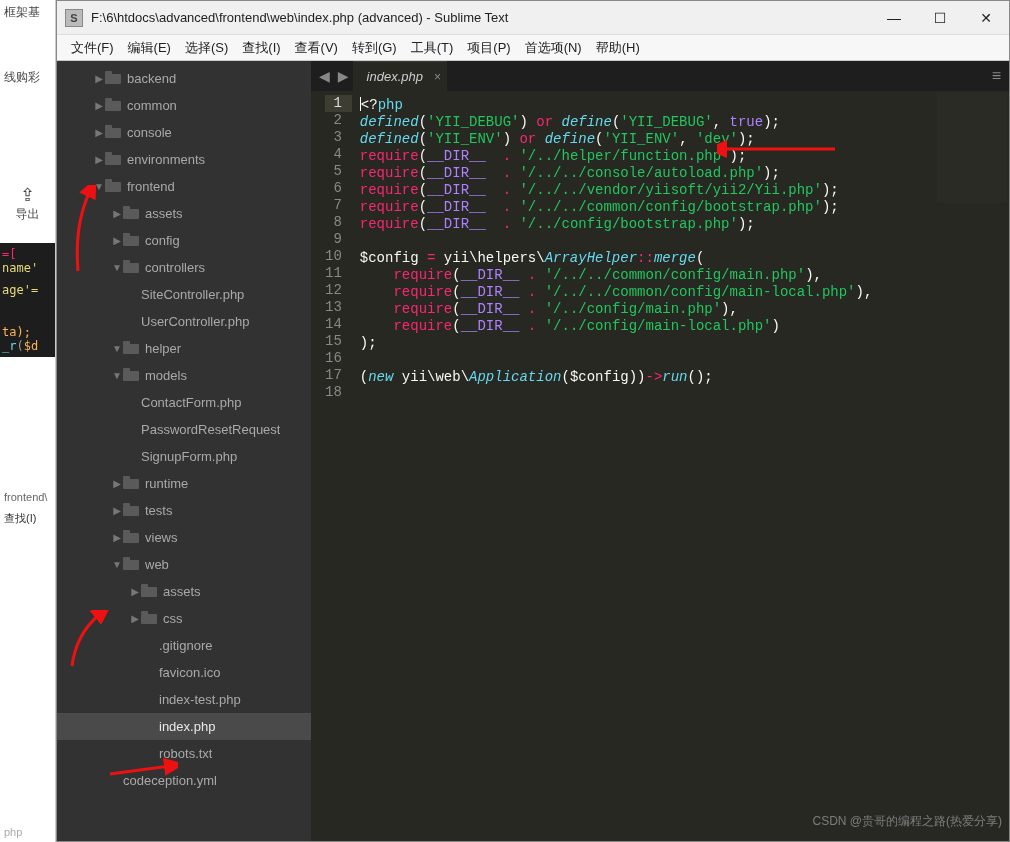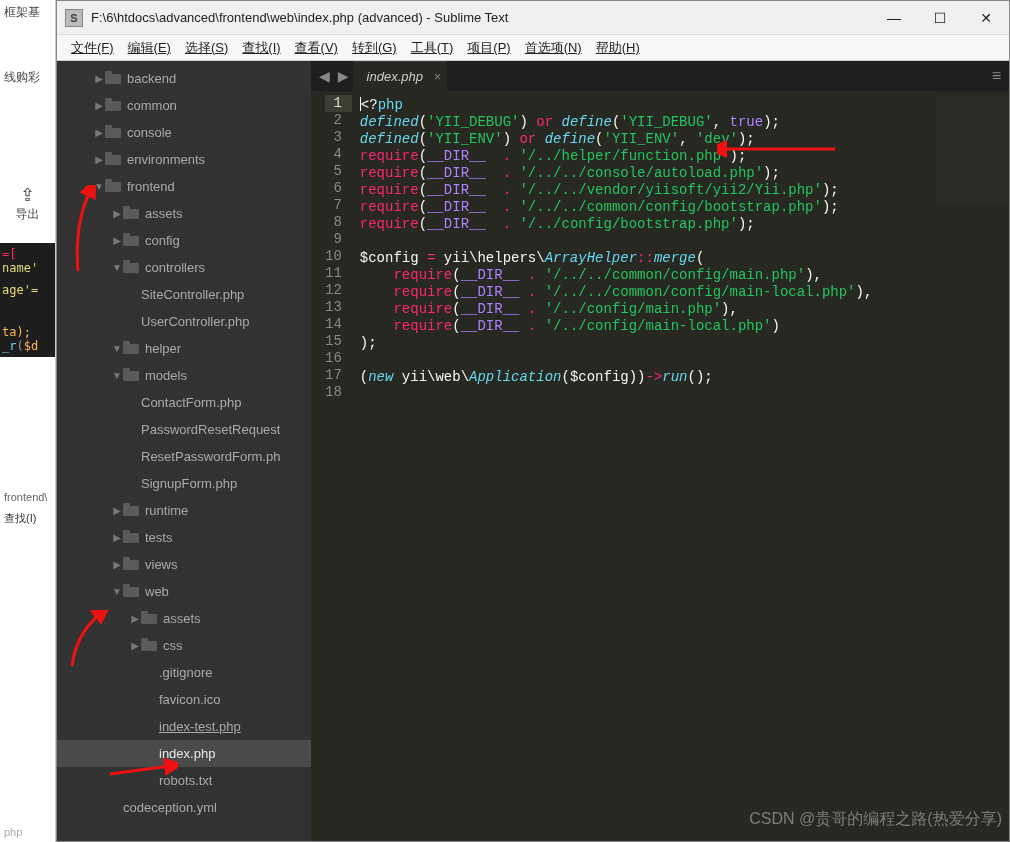--- a/index.html
+++ b/index.html
@@ -34,21 +34,21 @@
     border-bottom:1px solid #ddd; padding-left:8px;
   }
   .titlebar .appicon { width:18px; height:18px; background:#bbb; border:1px solid #888; display:flex; align-items:center; justify-content:center; font-size:11px; color:#444; font-weight:bold; margin-right:8px;}
   .titlebar .title { flex:1; font-size:13px; color:#222; }
   .titlebar .winbtns { display:flex; height:100%;}
   .titlebar .winbtn { width:46px; display:flex; align-items:center; justify-content:center; font-size:14px; color:#222; }
   .menubar {
     height:26px; display:flex; align-items:center; gap:2px; padding:0 8px;
     background:#f7f7f7; border-bottom:1px solid #ccc; font-size:13px; color:#222;
   }
-  .menubar .menuitem { padding:10px 6px;text-decoration:underline; }
+  .menubar .menuitem { padding:10px 6px; }
   .workarea { flex:1; display:flex; overflow:hidden; }
   .sidebar {
     width:254px; background:#323232; color:#a9a9a9; font-size:13px;
     overflow:hidden; display:flex; flex-direction:column;
   }
   .tree { flex:1; overflow-y:auto; padding-top:4px;}
   .row { display:flex; align-items:center; height:27px; white-space:nowrap; padding-right:6px;}
   .row.selected { background:#4a4a4a; color:#e8e8e8; }
   .arrow { width:12px; display:inline-block; text-align:center; color:#777; font-size:10px;}
   .foldericon { width:16px; height:10px; background:#5a5a5a; border-radius:1px; display:inline-block; margin-right:6px; position:relative;}
@@ -61,21 +61,21 @@
   .tab .close { position:absolute; right:6px; color:#888; font-size:12px; font-style:normal;}
   .hamburger { margin-left:auto; margin-right:8px; color:#888; font-size:16px;}
   .code { flex:1; display:flex; font-family:Consolas,"Courier New",monospace; font-size:14px; overflow:auto; position:relative;}
   .gutter { background:#272822; color:#888; text-align:right; padding:4px 10px 4px 14px; user-select:none; line-height:17px;}
   .gutter .lno1 { background:#3e3d32; color:#ddd; margin-right:-10px; padding-right:10px;}
   .codelines { padding:4px 8px; line-height:17px; color:#f8f8f2; white-space:pre;}
   .c-kw{color:#f92672;} .c-str{color:#22c55e;} .c-const{color:#ae81ff;} .c-fn{color:#66d9ef;font-style:italic;} .c-id{color:#66d9ef;} .c-op{color:#f92672;} .c-punc{color:#f8f8f2;} .c-new{color:#66d9ef;font-style:italic;}
   .cursor { display:inline-block; width:1px; height:14px; background:#fff; position:relative; top:2px;}
   .minimap { position:absolute; right:2px; top:32px; width:70px; height:110px; background:linear-gradient(#2b2c26,#2b2c26); opacity:.7; border:0;}
   .redarrow{position:absolute; pointer-events:none;}
-  .watermark { position:absolute; right:8px; bottom:12px; color:rgba(160,160,160,.7); font-size:16px;}
+  .watermark { position:absolute; right:8px; bottom:12px; color:rgba(160,160,160,.7); font-size:12px;}
 </style>
 </head>
 <body>
 
 <div class="leftpane">
   <div class="item">框架基</div>
   <div style="height:40px"></div>
   <div class="item">线购彩</div>
   <div style="height:90px"></div>
   <div class="upload">
@@ -185,24 +185,20 @@
           <div class="row" style="padding-left: 72px;">
             <span class="arrow"></span>
             <span class="filelabel">ContactForm.php</span>
           </div>
           <div class="row" style="padding-left: 72px;">
             <span class="arrow"></span>
             <span class="filelabel">PasswordResetRequest</span>
           </div>
           <div class="row" style="padding-left: 72px;">
             <span class="arrow"></span>
-            <span class="filelabel">ResetPasswordForm.ph</span>
-          </div>
-          <div class="row" style="padding-left: 72px;">
-            <span class="arrow"></span>
             <span class="filelabel">SignupForm.php</span>
           </div>
           <div class="row" style="padding-left: 54px;">
             <span class="arrow">▶</span>
             <span class="foldericon"></span>
             <span class="filelabel">runtime</span>
           </div>
           <div class="row" style="padding-left: 54px;">
             <span class="arrow">▶</span>
             <span class="foldericon"></span>
@@ -229,21 +225,21 @@
             <span class="filelabel">css</span>
           </div>
           <div class="row" style="padding-left: 90px;">
             <span class="arrow"></span>
             <span class="filelabel">.gitignore</span>
           </div>
           <div class="row" style="padding-left: 90px;">
             <span class="arrow"></span>
             <span class="filelabel">favicon.ico</span>
           </div>
-          <div class="row" style="padding-left: 90px; text-decoration: underline;">
+          <div class="row" style="padding-left: 90px;">
             <span class="arrow"></span>
             <span class="filelabel">index-test.php</span>
           </div>
           <div class="row selected" style="padding-left: 90px;">
             <span class="arrow"></span>
             <span class="filelabel">index.php</span>
           </div>
           <div class="row" style="padding-left: 90px;">
             <span class="arrow"></span>
             <span class="filelabel">robots.txt</span>

